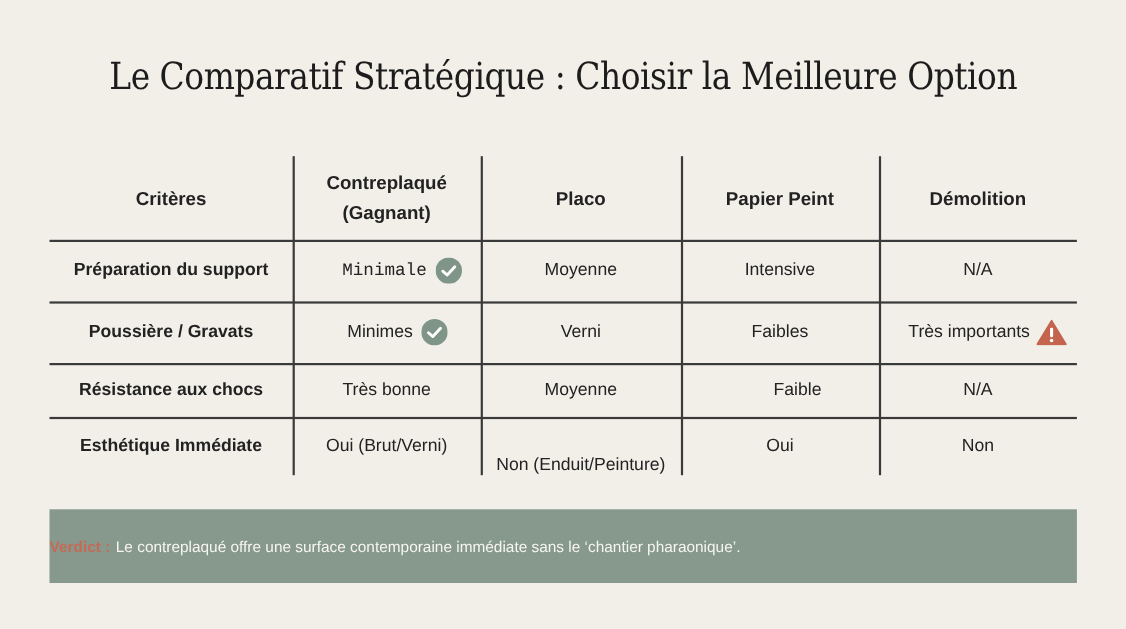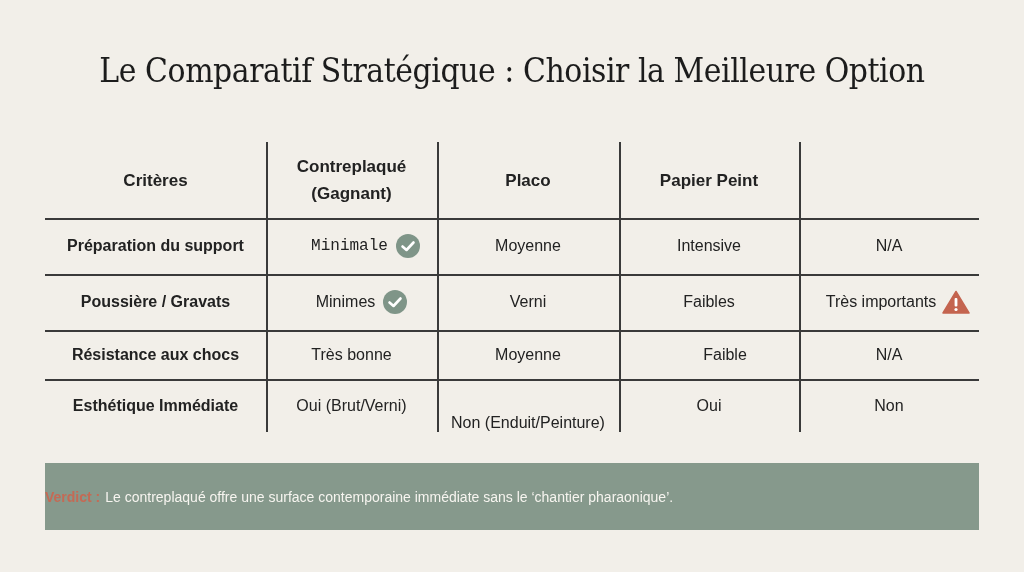--- a/index.html
+++ b/index.html
@@ -130,20 +130,23 @@
   <div class="cell head" style="left:221px;top:0;width:171px;height:76px;flex-direction:column;">
     <span>Contreplaqué</span>
     <span>(Gagnant)</span>
   </div>
   <div class="cell head" style="left:392px;top:0;width:182px;height:76px;">
     <span>Placo</span>
   </div>
   <div class="cell head" style="left:574px;top:0;width:180px;height:76px;">
     <span>Papier Peint</span>
   </div>
+  <div class="cell head" style="left:754px;top:0;width:180px;height:76px;">
+    <span>Démolition</span>
+  </div>
 
   <div class="cell crit" style="left:0;top:76px;width:221px;height:56px;">
     <span>Préparation du support</span>
   </div>
   <div class="cell" style="left:221px;top:76px;width:171px;height:56px;font-family:Liberation Mono, monospace;">
     <span class="cell-inner" style="margin-left:28px;">
       <span>Minimale</span>
       <svg class="icon-check" viewBox="0 0 24 24">
         <circle cx="12" cy="12" r="12" fill="#7f9588"></circle>
         <path d="M6.5 12.5 L10.5 16 L17.5 8.5" stroke="#ffffff" stroke-width="2.6" fill="none" stroke-linecap="round" stroke-linejoin="round"></path>

